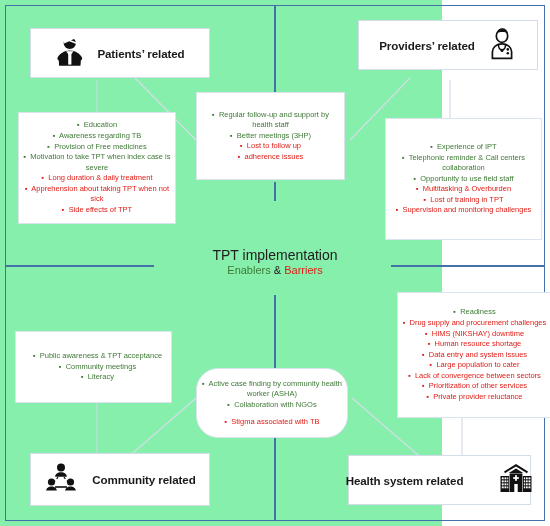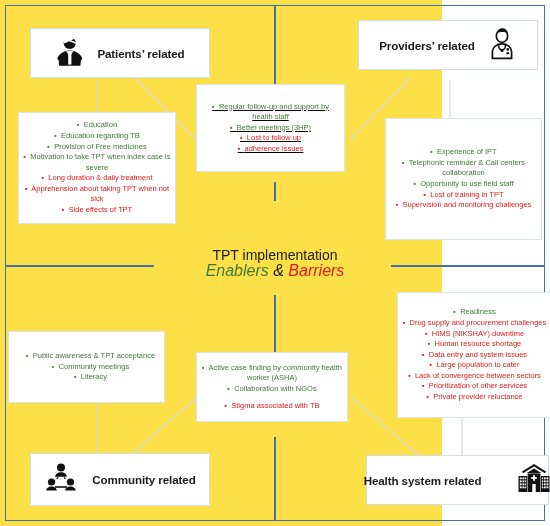--- a/index.html
+++ b/index.html
@@ -5,21 +5,21 @@
   * { box-sizing: border-box; margin: 0; padding: 0; }
   html, body {
     width: 550px; height: 526px;
     background: #ffffff;
     font-family: "Liberation Sans", sans-serif;
     overflow: hidden;
   }
   #stage {
     position: relative;
     width: 442px; height: 526px;
-    background: #fde047;
+    background: #86efac;
   }
 
   
   .frame {
     position: absolute;
     left: 5px; top: 5px;
     width: 540px; height: 516px;
     border: 1.6px solid #4472a8;
   }
 
@@ -75,23 +75,22 @@
     position: absolute;
     text-align: center;
     line-height: 15px;
   }
   .caption .l1 {
     font-size: 14px;
     color: #202020;
     display: block;
   }
   .caption .l2 {
-    font-size: 16px;
+    font-size: 11px;
     display: block;
-    font-style: italic;
   }
   .caption .l2 .amp { color: #202020; }
 
   
   svg.conn { position: absolute; left: 0; top: 0; width: 550px; height: 526px; pointer-events: none; }
 </style>
 </head>
 <body>
 
 <div id="stage">
@@ -173,21 +172,21 @@
           <circle cx="7.5" cy="21.0" r="3.6"></circle>
           <path d="M7.5 25.4c-3.0 0-5.3 1.9-5.3 4.2h10.6c0-2.3-2.3-4.2-5.3-4.2z"></path>
           <circle cx="26.5" cy="21.0" r="3.6"></circle>
           <path d="M26.5 25.4c-3.0 0-5.3 1.9-5.3 4.2h10.6c0-2.3-2.3-4.2-5.3-4.2z"></path>
         </g>
       </svg>
     </span>
     <span class="cat-label">Community related</span>
   </div>
 
-  <div class="cat-box" style="left:366px; top:455px; width:183px; height:50px;gap:36px;">
+  <div class="cat-box" style="left:348px; top:455px; width:183px; height:50px;gap:36px;">
     <span class="cat-label">Health system related</span>
     <span class="cat-icon">
       <svg width="34" height="30" viewBox="0 0 34 30">
         <g fill="#111111">
           <path d="M17 1.0 L29.0 8.6 L28.0 10.2 L17 3.4 L6.0 10.2 L5.0 8.6 Z"></path>
           <path d="M17 5.4 L24.2 10.0 L9.8 10.0 Z"></path>
           <rect x="1.5" y="13.0" width="8.6" height="16.0"></rect>
           <rect x="23.9" y="13.0" width="8.6" height="16.0"></rect>
           <rect x="10.6" y="10.4" width="12.8" height="18.6"></rect>
           <g fill="#ffffff">
@@ -220,40 +219,41 @@
             <rect x="15.3" y="21.0" width="3.4" height="8.0"></rect>
           </g>
         </g>
       </svg>
     </span>
   </div>
 
   <div class="list-box" style="left:18px; top:112px; width:158px; height:112px;">
     <ul class="bullets">
         <li class="en"><span class="b">▪&nbsp; </span><span>Education</span></li>
-        <li class="en"><span class="b">▪&nbsp; </span><span>Education regarding TB</span></li>
+        <li class="en"><span class="b">▪&nbsp; </span><span>Awareness regarding TB</span></li>
         <li class="en"><span class="b">▪&nbsp; </span><span>Provision of Free medicines</span></li>
         <li class="en"><span class="b">▪&nbsp; </span><span>Motivation to take TPT when index case is severe</span></li>
         <li class="ba"><span class="b">▪&nbsp; </span><span>Long duration &amp; daily treatment</span></li>
         <li class="ba"><span class="b">▪&nbsp; </span><span>Apprehension about taking TPT when not sick</span></li>
         <li class="ba"><span class="b">▪&nbsp; </span><span>Side effects of TPT</span></li>
       </ul>
   </div>
 
   <div class="list-box" style="left:385px; top:118px; width:157px; height:122px;">
     <ul class="bullets">
         <li class="en"><span class="b">▪&nbsp; </span><span>Experience of IPT</span></li>
         <li class="en"><span class="b">▪&nbsp; </span><span>Telephonic reminder &amp; Call centers collaboration</span></li>
         <li class="en"><span class="b">▪&nbsp; </span><span>Opportunity to use field staff</span></li>
+        <li class="ba"><span class="b">▪&nbsp; </span><span>Multitasking &amp; Overburden</span></li>
         <li class="ba"><span class="b">▪&nbsp; </span><span>Lost of training in TPT</span></li>
         <li class="ba"><span class="b">▪&nbsp; </span><span>Supervision and monitoring challenges</span></li>
       </ul>
   </div>
 
-  <div class="list-box" style="left:8px; top:331px; width:157px; height:72px;padding-left:8px;">
+  <div class="list-box" style="left:15px; top:331px; width:157px; height:72px;padding-left:8px;">
     <ul class="bullets">
         <li class="en"><span class="b">▪&nbsp; </span><span>Public awareness &amp; TPT acceptance</span></li>
         <li class="en"><span class="b">▪&nbsp; </span><span>Community meetings</span></li>
         <li class="en"><span class="b">▪&nbsp; </span><span>Literacy</span></li>
       </ul>
   </div>
 
   <div class="list-box" style="left:397px; top:292px; width:155px; height:126px;">
     <ul class="bullets">
         <li class="en"><span class="b">▪&nbsp; </span><span>Readiness</span></li>
@@ -261,30 +261,30 @@
         <li class="ba"><span class="b">▪&nbsp; </span><span>HIMS (NIKSHAY) downtime</span></li>
         <li class="ba"><span class="b">▪&nbsp; </span><span>Human resource shortage</span></li>
         <li class="ba"><span class="b">▪&nbsp; </span><span>Data entry and system issues</span></li>
         <li class="ba"><span class="b">▪&nbsp; </span><span>Large population to cater</span></li>
         <li class="ba"><span class="b">▪&nbsp; </span><span>Lack of convergence between sectors</span></li>
         <li class="ba"><span class="b">▪&nbsp; </span><span>Prioritization of other services</span></li>
         <li class="ba"><span class="b">▪&nbsp; </span><span>Private provider reluctance</span></li>
       </ul>
   </div>
 
-  <div class="list-box" style="left:196px; top:84px; width:149px; height:88px;text-decoration:underline;">
+  <div class="list-box" style="left:196px; top:92px; width:149px; height:88px;">
     <ul class="bullets">
         <li class="en"><span class="b">▪&nbsp; </span><span>Regular follow-up and support by health staff</span></li>
         <li class="en"><span class="b">▪&nbsp; </span><span>Better meetings (3HP)</span></li>
         <li class="ba"><span class="b">▪&nbsp; </span><span>Lost to follow up</span></li>
         <li class="ba"><span class="b">▪&nbsp; </span><span>adherence issues</span></li>
       </ul>
   </div>
 
-  <div class="list-box" style="left:196px; top:352px; width:152px; height:70px;">
+  <div class="list-box" style="left:196px; top:368px; width:152px; height:70px;border-radius:22px;">
     <ul class="bullets">
         <li class="en"><span class="b">▪&nbsp; </span><span>Active case finding by community health worker (ASHA)</span></li>
         <li class="en"><span class="b">▪&nbsp; </span><span>Collaboration with NGOs</span></li>
         <li class="gap"></li>
         <li class="ba"><span class="b">▪&nbsp; </span><span>Stigma associated with TB</span></li>
       </ul>
   </div>
 
   <div class="caption" style="left:185px; top:248px; width:180px;">
     <span class="l1">TPT implementation</span>

